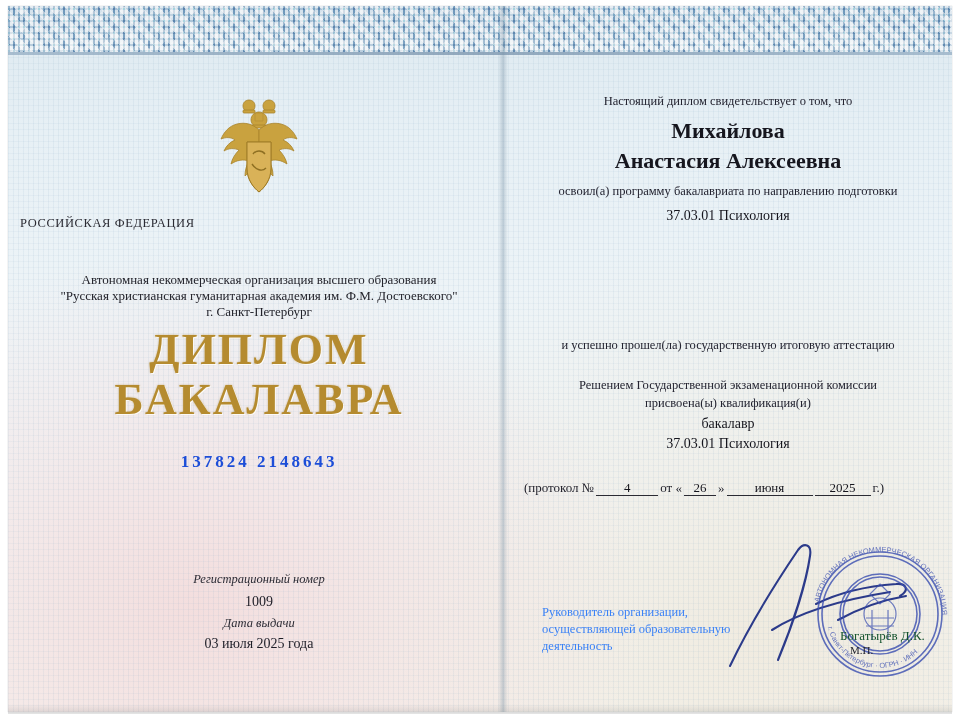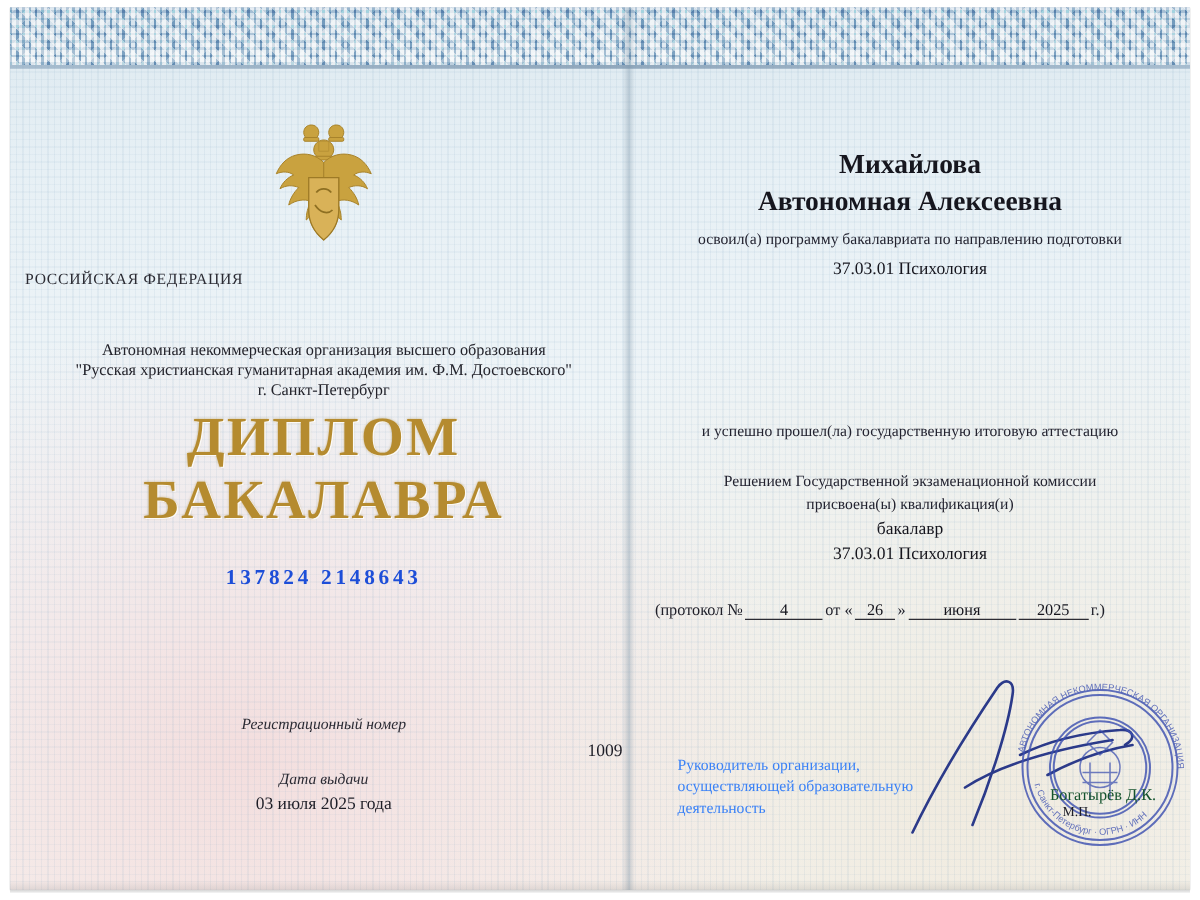--- a/index.html
+++ b/index.html
@@ -176,21 +176,21 @@
     text-align: center;
     font-size: 12.5px;
     font-style: italic;
     color: #2a2a33;
   }
   .reg-value {
     position: absolute;
     top: 538px;
     left: 0;
     width: 100%;
-    text-align: right;
+    text-align: center;
     font-size: 14px;
     color: #1d1d26;
   }
   .date-label {
     position: absolute;
     top: 560px;
     left: 0;
     width: 100%;
     text-align: center;
     font-size: 12.5px;
@@ -446,23 +446,24 @@
 
 
     <div class="reg-label">Регистрационный номер</div>
     <div class="reg-value">1009</div>
     <div class="date-label">Дата выдачи</div>
     <div class="date-value">03 июля 2025 года</div>
   </div>
 
   <div class="right">
 
+    <div class="r-intro">Настоящий диплом свидетельствует о том, что</div>
 
     <div class="r-name1">Михайлова</div>
-    <div class="r-name2">Автономная Алексеевна</div>
+    <div class="r-name2">Анастасия Алексеевна</div>
 
     <div class="r-program">освоил(а) программу бакалавриата по направлению подготовки</div>
     <div class="r-direction">37.03.01 Психология</div>
 
     <div class="r-passed">и успешно прошел(ла) государственную итоговую аттестацию</div>
 
     <div class="r-decision">
       <div>Решением Государственной экзаменационной комиссии</div>
       <div>присвоена(ы) квалификация(и)</div>
     </div>

